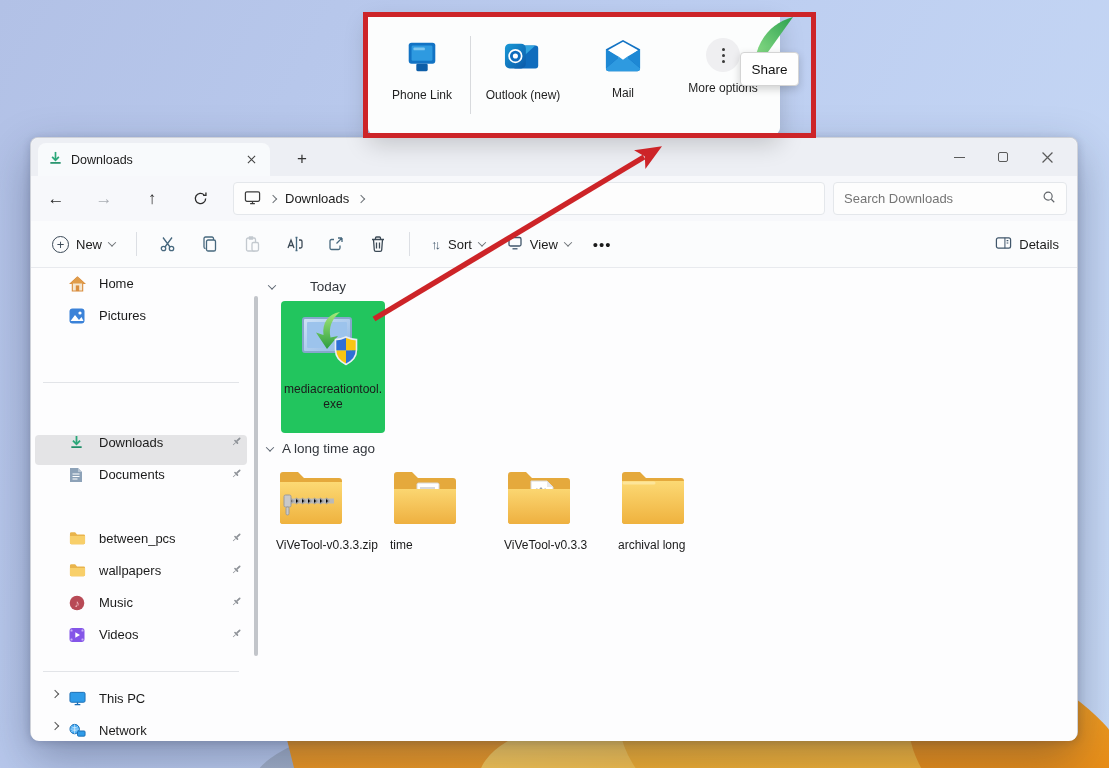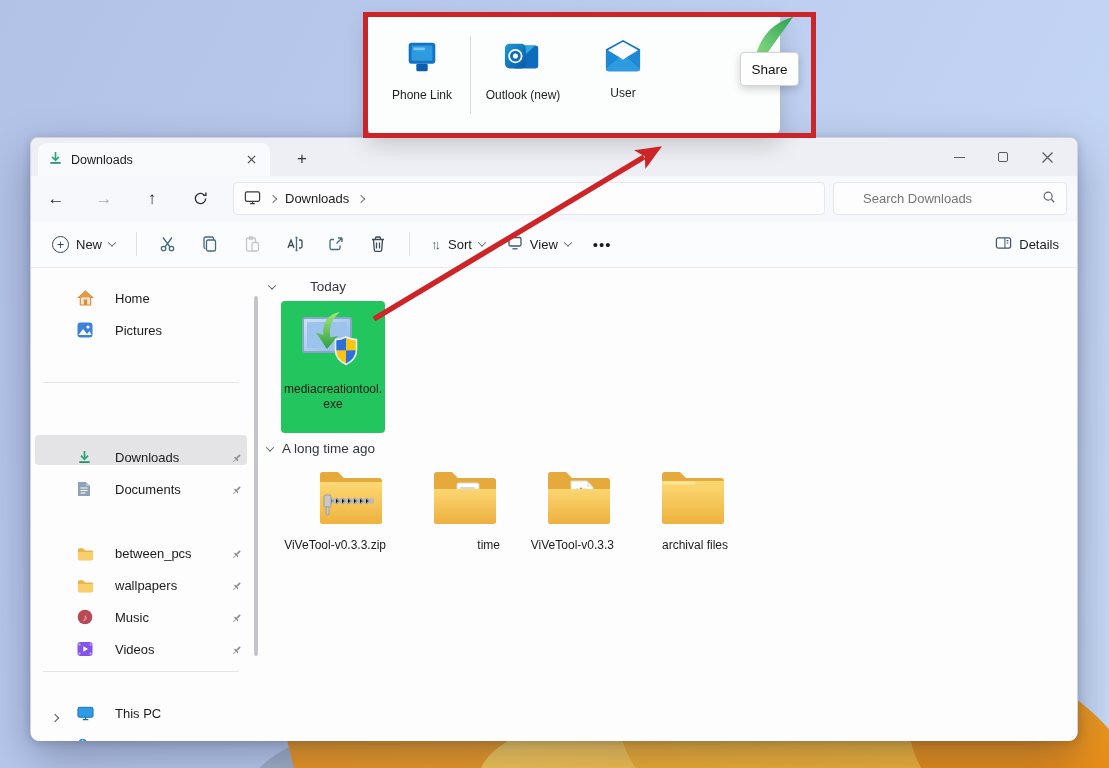--- a/index.html
+++ b/index.html
@@ -37,56 +37,56 @@
 
   .addressrow { position:absolute; left:0; top:38px; width:100%; height:45px; background:#f7f8fb; }
   .navbtns { position:absolute; left:10px; top:6px; display:flex; gap:18px; align-items:center; height:33px; }
   .navbtn { width:30px; height:30px; display:flex; align-items:center; justify-content:center; font-size:17px; color:#2b2b2b; border-radius:4px; }
   .navbtn.disabled { color:#a9adb3; }
   .addressbox { position:absolute; left:202px; top:6px; width:592px; height:33px; background:#fdfdfd;
     border:1px solid #e4e7eb; border-radius:4px; display:flex; align-items:center; padding:0 10px; gap:9px; }
   .crumb { font-size:13px; color:#1b1b1b; }
   .searchbox { position:absolute; left:802px; top:6px; width:234px; height:33px; background:#fdfdfd;
     border:1px solid #e4e7eb; border-radius:4px; display:flex; align-items:center; padding:0 10px; }
-  .searchbox input { flex:1; border:none; outline:none; background:transparent; font-family:inherit; font-size:13px; color:#5f6368;margin-left:19px; }
+  .searchbox input { flex:1; border:none; outline:none; background:transparent; font-family:inherit; font-size:13px; color:#5f6368; }
 
   .toolbar { position:absolute; left:0; top:83px; width:100%; height:47px; background:#fbfcfd; border-bottom:1px solid #e8eaee; display:flex; align-items:center; padding:0 12px; gap:4px; }
   .tbtn { display:flex; align-items:center; gap:7px; padding:6px 9px; border-radius:4px; color:#1b1b1b; font-size:13px; }
   .tsep { width:1px; height:24px; background:#dcdfe4; margin:0 8px; }
   .iconbtn { width:38px; height:32px; display:flex; align-items:center; justify-content:center; border-radius:4px; }
   .details-btn { position:absolute; right:18px; display:flex; align-items:center; gap:7px; font-size:13px; }
   .plus-circle { width:17px; height:17px; border:1.3px solid #3b4a58; border-radius:50%; display:flex; align-items:center; justify-content:center; font-size:13px; line-height:1; color:#3b4a58; }
   .sort-glyph { font-size:13px; letter-spacing:-3px; color:#40566b; padding-right:3px; }
   .dots-glyph { font-size:15px; letter-spacing:1px; color:#1b1b1b; }
 
   .chev { display:inline-block; width:6px; height:6px; border-right:1.3px solid currentColor; border-bottom:1.3px solid currentColor; }
   .chev.down { transform:rotate(45deg) translate(-1px,-1px); }
   .chev.right { transform:rotate(-45deg); }
   .chev.gray { color:#6e7378; }
 
   .body { position:absolute; left:0; top:130px; width:100%; height:473px; background:#fdfdfe; border-radius:0 0 8px 8px; overflow:hidden; }
 
   
   .sidebar { position:absolute; left:0; top:0; width:230px; height:100%; padding-top:8px; }
-  .sitem { position:absolute; left:4px; width:212px; height:30px; display:flex; align-items:flex-end; border-radius:4px; padding-left:10px; gap:12px; }
+  .sitem { position:absolute; left:4px; width:212px; height:30px; display:flex; align-items:flex-start; border-radius:4px; padding-left:10px; gap:4px; }
   .sitem .chevslot { width:20px; display:flex; align-items:center; justify-content:center; color:#555; }
   .sitem .iconslot { width:26px; display:flex; align-items:center; justify-content:flex-start; }
   .sitem .slabel { flex:1; font-size:13px; white-space:nowrap; }
   .sitem .pin { width:22px; display:flex; align-items:center; justify-content:center; }
   .sitem.selected { background:#e4e4e6; }
   .sdivider { position:absolute; left:12px; width:196px; border-top:1px solid #e2e4e8; }
   .sscroll { position:absolute; right:3px; top:28px; width:4px; height:360px; background:#c2c5ca; border-radius:2px; }
 
   
   .content { position:absolute; left:230px; top:0; width:818px; height:100%; }
   .secheader { position:absolute; display:flex; align-items:center; gap:9px; font-size:13.5px; color:#33373d; }
   .cell { position:absolute; width:104px; height:132px; display:flex; flex-direction:column; align-items:center; padding-top:7px; border-radius:4px; }
   .cell.selected { background:#22c55e; }
   .cell .clabel { margin-top:5px; font-size:12px; line-height:15px; text-align:center; word-break:break-all; max-width:100px; color:#1b1b1b; }
-  .fcell { position:absolute; width:110px; display:flex; flex-direction:column; align-items:flex-end; }
+  .fcell { position:absolute; width:110px; display:flex; flex-direction:column; align-items:flex-start; }
   .fcell .clabel { margin-top:6px; font-size:12px; line-height:15px; text-align:center; word-break:break-all; max-width:102px; color:#1b1b1b; }
 
   
   .popup { position:absolute; left:368px; top:14px; width:412px; height:120px; background:#fcfdfd;
     border-radius:0 0 6px 6px; box-shadow:0 10px 24px rgba(0,0,0,.18); z-index:50;padding-left:24px; }
   .pitem { position:absolute; top:24px; width:92px; height:86px; display:flex; flex-direction:column; align-items:center; gap:9px; }
   .pitem .plabel { font-size:12px; color:#1f1f1f; white-space:nowrap; }
   .pdivider { position:absolute; left:102px; top:22px; height:78px; width:1px; background:#d8dadd; }
   .more-circle { width:34px; height:34px; border-radius:50%; background:#efeff1; display:flex; flex-direction:column; align-items:center; justify-content:center; gap:3px; }
   .more-circle i { width:3px; height:3px; border-radius:50%; background:#3a3a3a; }
@@ -567,21 +567,21 @@
                   <linearGradient id="fg4" x1="0" y1="0" x2="0" y2="1">
                     <stop offset="0" stop-color="#fcd974"></stop>
                     <stop offset="1" stop-color="#efb23e"></stop>
                   </linearGradient>
                 </defs>
               <path d="M4 8a3 3 0 0 1 3-3h15l6 6h35a3 3 0 0 1 3 3v40a3 3 0 0 1-3 3H7a3 3 0 0 1-3-3Z" fill="#e5a93c"></path>
               <path d="M4 14h62v40a3 3 0 0 1-3 3H7a3 3 0 0 1-3-3Z" fill="url(#fg4)"></path>
               <path d="M6 16h30" stroke="#fde59a" stroke-width="3" stroke-linecap="round"></path>
             </svg>
           </span>
-          <span class="clabel">archival files</span>
+          <span class="clabel">archival long</span>
         </div>
 
       </div>
     </div>
   </div>
 
   <div class="popup">
     <div class="pitem" style="left:8px">
       <span>
         <svg width="38" height="38" viewBox="0 0 40 40">
@@ -615,21 +615,29 @@
     <div class="pitem" style="left:209px">
       <span>
         <svg width="40" height="36" viewBox="0 0 42 38">
           <path d="M3 12 21 2l18 10v20a3 3 0 0 1-3 3H6a3 3 0 0 1-3-3Z" fill="#1273c4"></path>
           <path d="M5 13 21 4l16 9-16 11Z" fill="#fff"></path>
           <path d="M3 32 17 20l4 3 4-3 14 12a3 3 0 0 1-3 3H6a3 3 0 0 1-3-3Z" fill="#2e9ae0"></path>
           <path d="M3 12v20l14-12Z" fill="#1e88d4"></path>
           <path d="M39 12v20L25 20Z" fill="#1e88d4"></path>
         </svg>
       </span>
-      <span class="plabel">User</span>
+      <span class="plabel">Mail</span>
+    </div>
+    <div class="pitem" style="left:309px">
+      <span class="more-circle">
+          <i></i>
+          <i></i>
+          <i></i>
+        </span>
+      <span class="plabel">More options</span>
     </div>
   </div>
 
   <div class="leaf">
     <svg width="48" height="46" viewBox="0 0 48 46">
       <defs>
           <linearGradient id="lg" x1="0" y1="1" x2="1" y2="0">
             <stop offset="0" stop-color="#8fe08a"></stop>
             <stop offset="1" stop-color="#2ba04e"></stop>
           </linearGradient>

